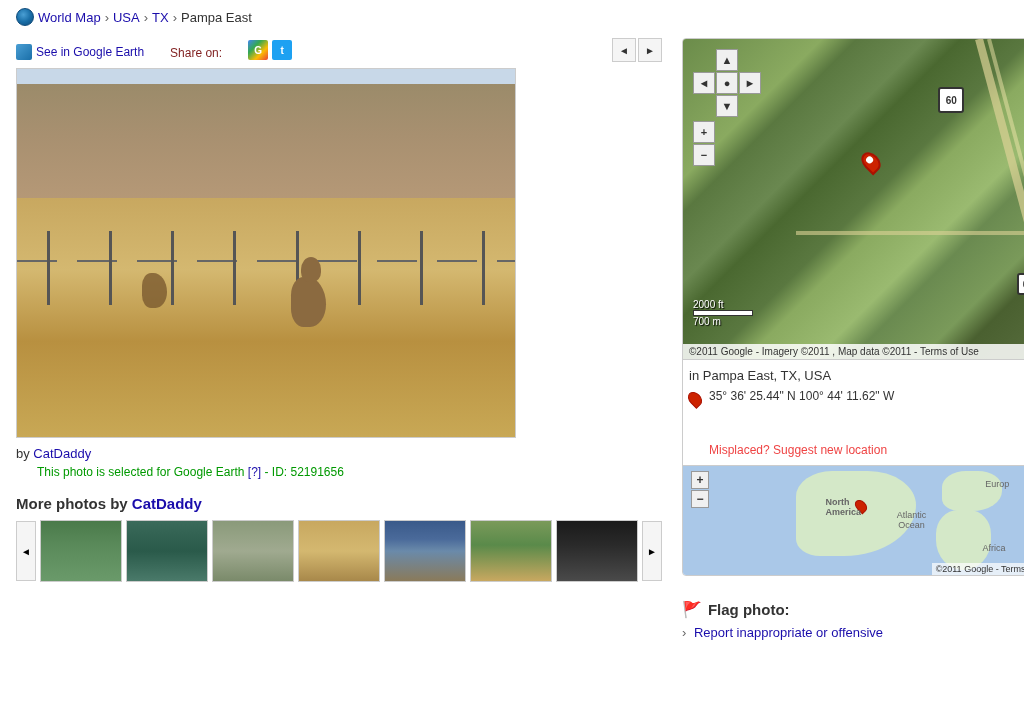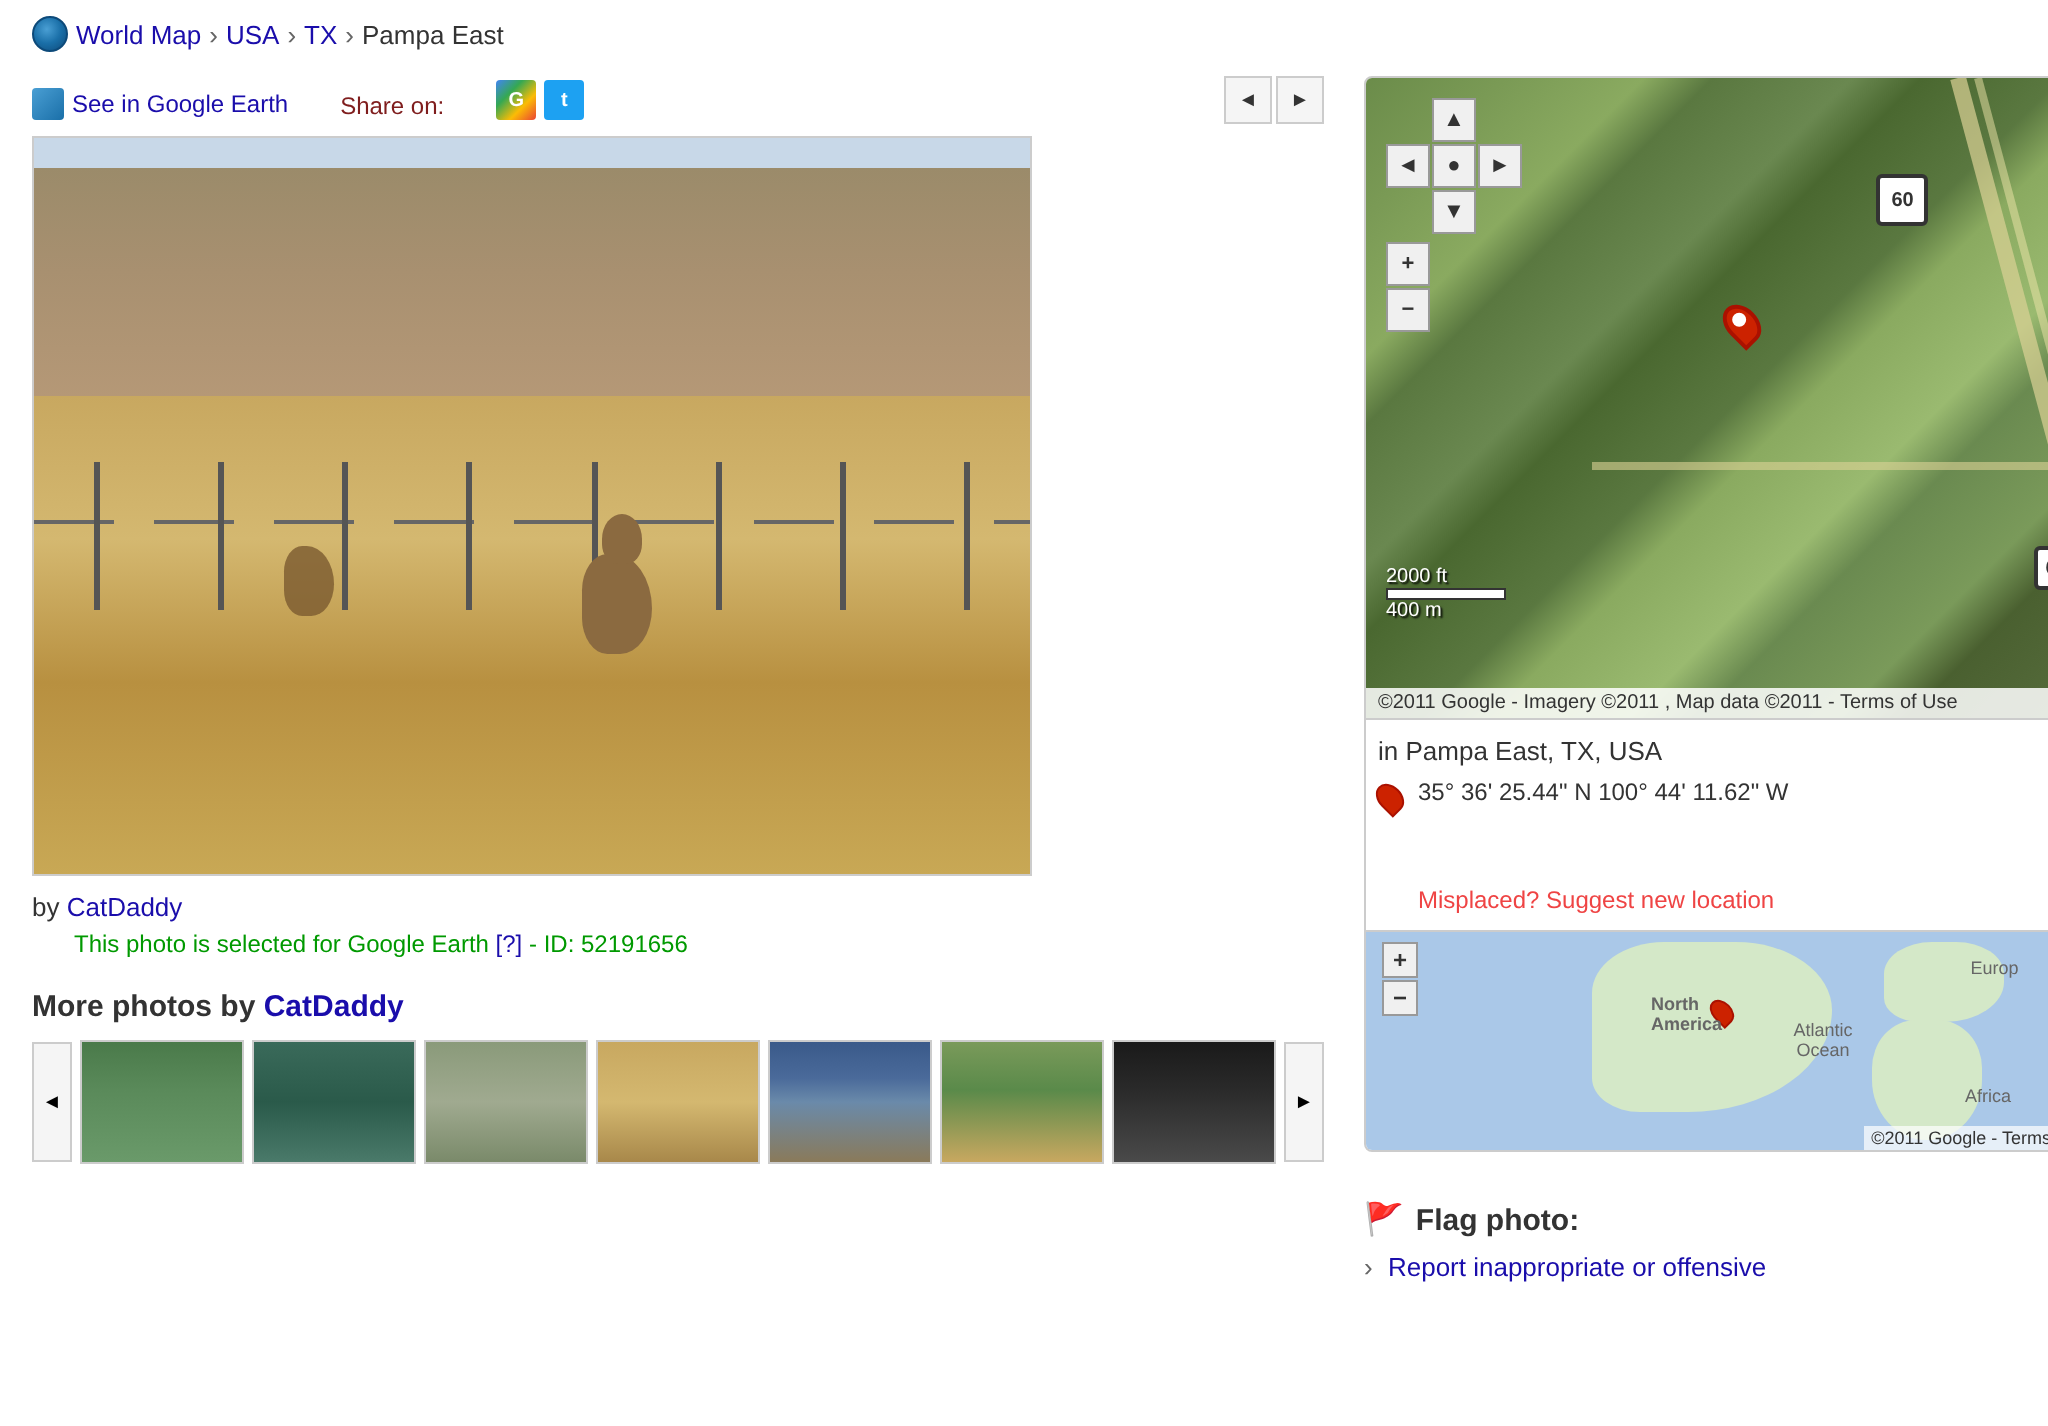--- a/index.html
+++ b/index.html
@@ -104,21 +104,21 @@
     .sat-map .road-diagonal2 { position: absolute; top: 0; right: 18%; width: 4px; height: 100%; background: rgba(240,230,170,0.5); transform: rotate(-15deg); transform-origin: top center; }
     .sat-map .road-h { position: absolute; top: 60%; left: 30%; right: 0; height: 4px; background: rgba(220,210,150,0.6); }
     .sat-map .map-marker { position: absolute; top: 35%; left: 48%; }
     .sat-map .map-marker-pin { width: 16px; height: 22px; background: #cc2200; border-radius: 50% 50% 50% 0; transform: rotate(-45deg); border: 2px solid #aa1100; }
     .sat-map .map-marker-dot { position: absolute; top: 3px; left: 3px; width: 7px; height: 7px; background: #fff; border-radius: 50%; }
     .sat-map .hwy-badge { position: absolute; top: 15%; right: 25%; width: 26px; height: 26px; border: 2px solid #333; background: #fff; display: flex; align-items: center; justify-content: center; font-size: 10px; font-weight: bold; border-radius: 3px; }
     .sat-map .hwy-badge2 { position: absolute; bottom: 20%; right: 5%; width: 22px; height: 22px; border: 2px solid #333; background: #fff; display: flex; align-items: center; justify-content: center; font-size: 10px; font-weight: bold; border-radius: 3px; }
     .sat-map .map-controls { position: absolute; top: 10px; left: 10px; display: flex; flex-direction: column; gap: 1px; }
     .map-ctrl-btn { width: 22px; height: 22px; border: 1px solid #999; background: #f0f0f0; display: flex; align-items: center; justify-content: center; font-size: 11px; cursor: pointer; color: #333; font-weight: bold; }
     .map-ctrl-group { display: flex; gap: 1px; }
-    .sat-map .scale-bar { position: absolute; bottom: 48px; left: 10px; }
+    .sat-map .scale-bar { position: absolute; bottom: 32px; left: 10px; }
     .scale-top { display: flex; gap: 4px; font-size: 10px; color: #fff; text-shadow: 1px 1px 1px #000; }
     .scale-line { height: 6px; background: #fff; border: 1px solid #333; width: 60px; }
     .sat-map .attribution { position: absolute; bottom: 0; left: 0; right: 0; background: rgba(255,255,255,0.85); font-size: 10px; padding: 2px 6px; color: #333; }
 
     
     .mini-map { width: 375px; height: 110px; position: relative; background: #aac8e8; overflow: hidden; border-top: 1px solid #ccc; }
     .mini-map .land-north-america { position: absolute; top: 5px; left: 30%; width: 120px; height: 85px; background: #d4e8c8; border-radius: 30% 40% 60% 20%; }
     .mini-map .land-europe { position: absolute; top: 5px; right: 15%; width: 60px; height: 40px; background: #d4e8c8; border-radius: 40% 40% 50% 30%; }
     .mini-map .land-africa { position: absolute; bottom: 5px; right: 18%; width: 55px; height: 60px; background: #d4e8c8; border-radius: 40% 40% 50% 50%; }
     .mini-map .mini-marker { position: absolute; top: 30%; left: 46%; }
@@ -275,21 +275,21 @@
               <button class="map-ctrl-btn">+</button>
               <button class="map-ctrl-btn">−</button>
             </div>
           </div>
 
           <div class="scale-bar">
             <div class="scale-top">
               <span>2000 ft</span>
             </div>
             <div class="scale-line"></div>
-            <div style="font-size:10px;color:#fff;text-shadow:1px 1px 1px #000;">400 m</div>
+            <div style="font-size:10px;color:#fff;text-shadow:1px 1px 1px #000;">700 m</div>
           </div>
 
           <div class="attribution">©2011 Google - Imagery ©2011 , Map data ©2011 - Terms of Use</div>
         </div>
 
         <div class="location-info">
           <div class="location-text">in Pampa East, TX, USA</div>
           <div class="coords-row">
             <div style="position:relative;width:14px;height:20px;flex-shrink:0;margin-top:2px;">
               <div style="width:12px;height:16px;background:#cc2200;border-radius:50% 50% 50% 0;transform:rotate(-45deg);border:1px solid #aa1100;"></div>

